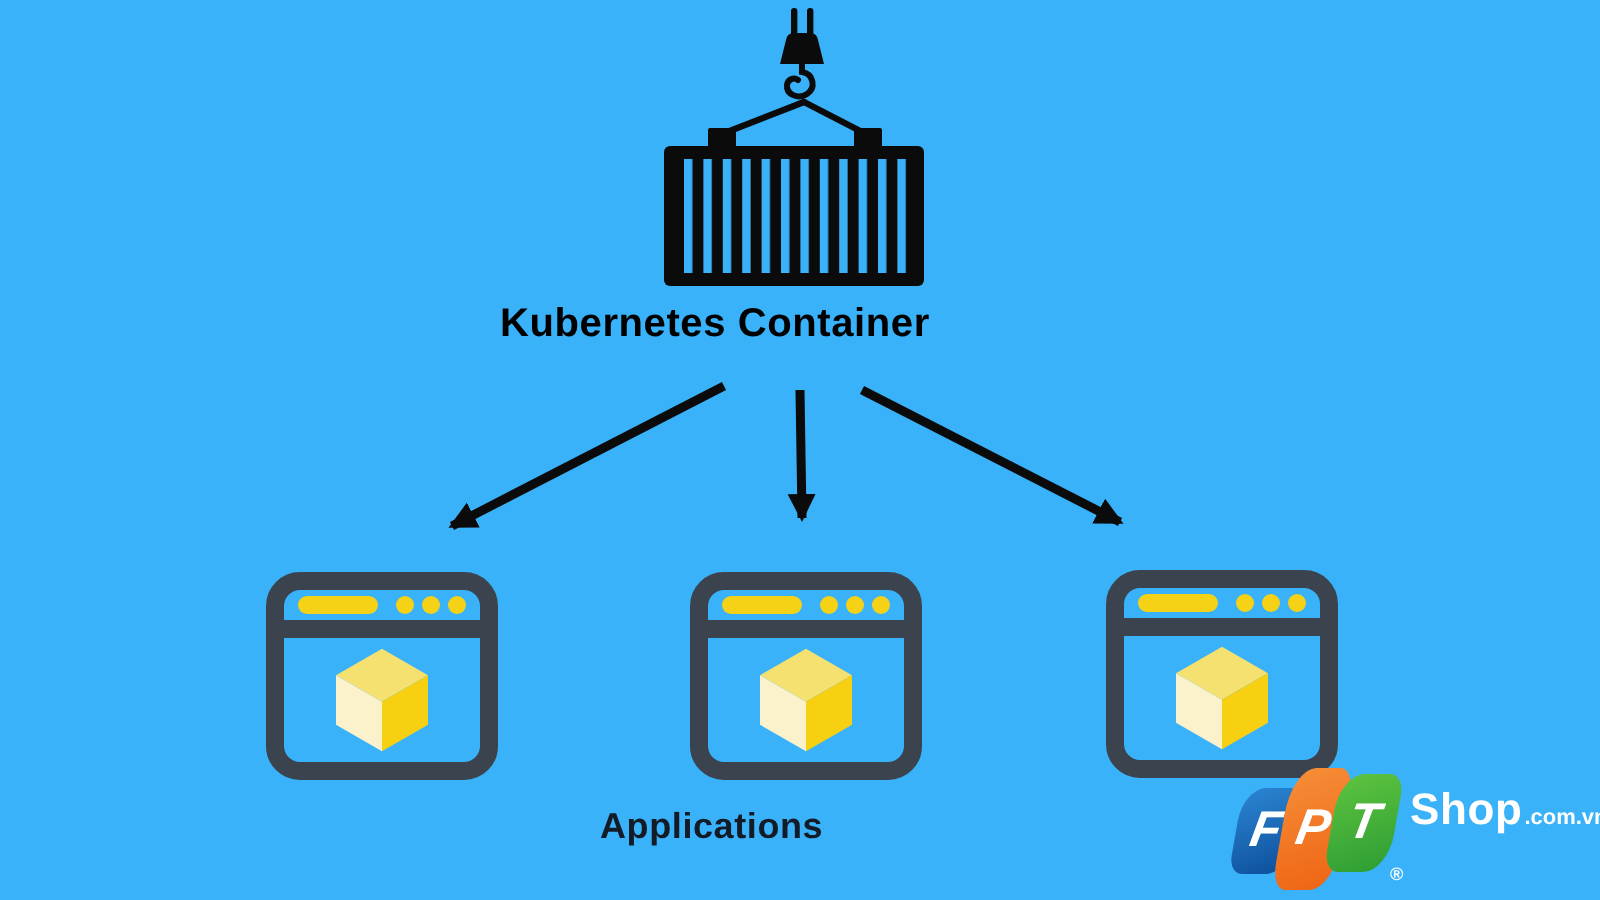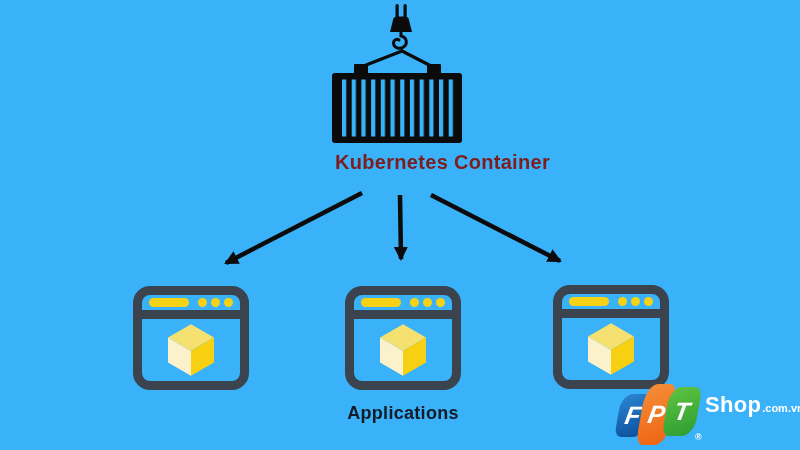--- a/index.html
+++ b/index.html
@@ -8,27 +8,27 @@
     width:800px;height:450px;
     background:#39b2f9;
     overflow:hidden;
     font-family:"Liberation Sans","DejaVu Sans",sans-serif;
   }
   .abs{position:absolute;}
 
   
   .root-label{
     left:250px;top:151px;width:300px;
-    text-align:right;
+    text-align:left;
     font-size:20px;font-weight:600;letter-spacing:.3px;
-    color:#7f1d1d;
+    color:#000000;
   }
   .leaf-label{
     left:300px;top:403px;width:206px;
-    text-align:center;
+    text-align:left;
     font-size:18px;font-weight:600;letter-spacing:.3px;
     color:#131b26;
   }
 
   
   .app-window{
     position:absolute;
     width:98px;height:86px;
     border:9px solid #3b434e;
     border-radius:17px;

